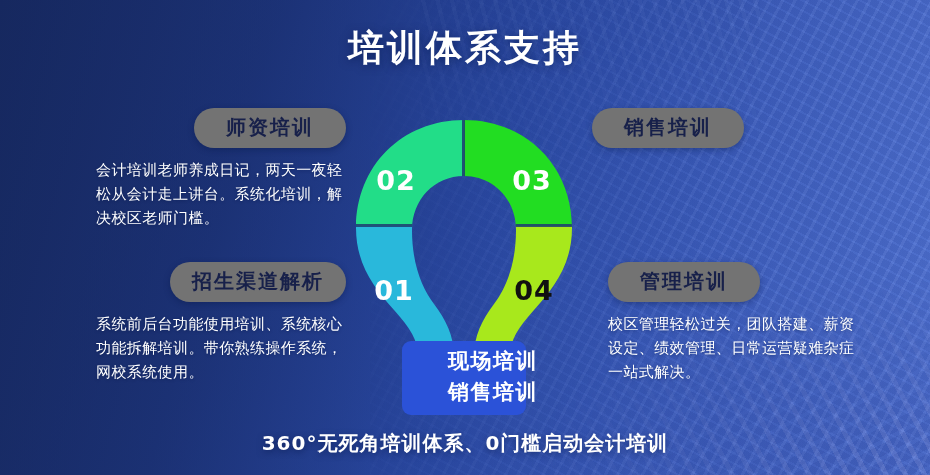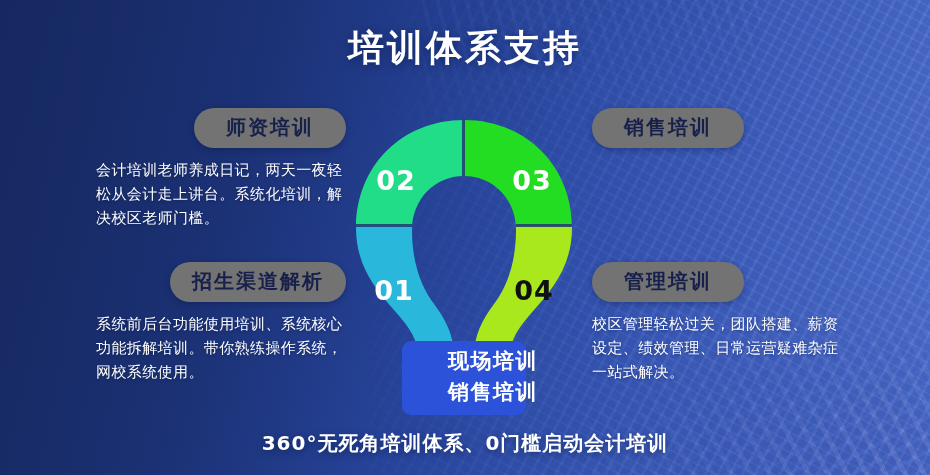--- a/index.html
+++ b/index.html
@@ -35,21 +35,21 @@
   
   .title{position:absolute;left:0;right:0;top:24px;text-align:center;
     font-size:36px;font-weight:bold;color:#ffffff;letter-spacing:3px;
     text-shadow:0 2px 8px rgba(0,20,70,.55);}
 
   
   .card{position:absolute;width:250px;}
   .card-tl{left:96px;top:108px;}
   .card-bl{left:96px;top:262px;}
   .card-tr{left:592px;top:108px;}
-  .card-br{left:592px;top:262px;}
+  .card-br{left:608px;top:262px;}
 
   .pill{display:inline-block;background:#737373;border-radius:22px;
     padding:6px 22px 7px 22px;min-width:108px;text-align:center;
     font-size:20px;font-weight:bold;color:#17204a;letter-spacing:2px;
     box-shadow:0 2px 6px rgba(5,20,65,.35);}
   .card-tl .pillwrap,.card-bl .pillwrap{text-align:right;}
   .card-tr .pillwrap,.card-br .pillwrap{text-align:left;}
 
   .body{margin-top:10px;font-size:15px;line-height:24px;color:#ffffff;
     letter-spacing:.4px;text-shadow:0 1px 3px rgba(5,20,65,.45);}

